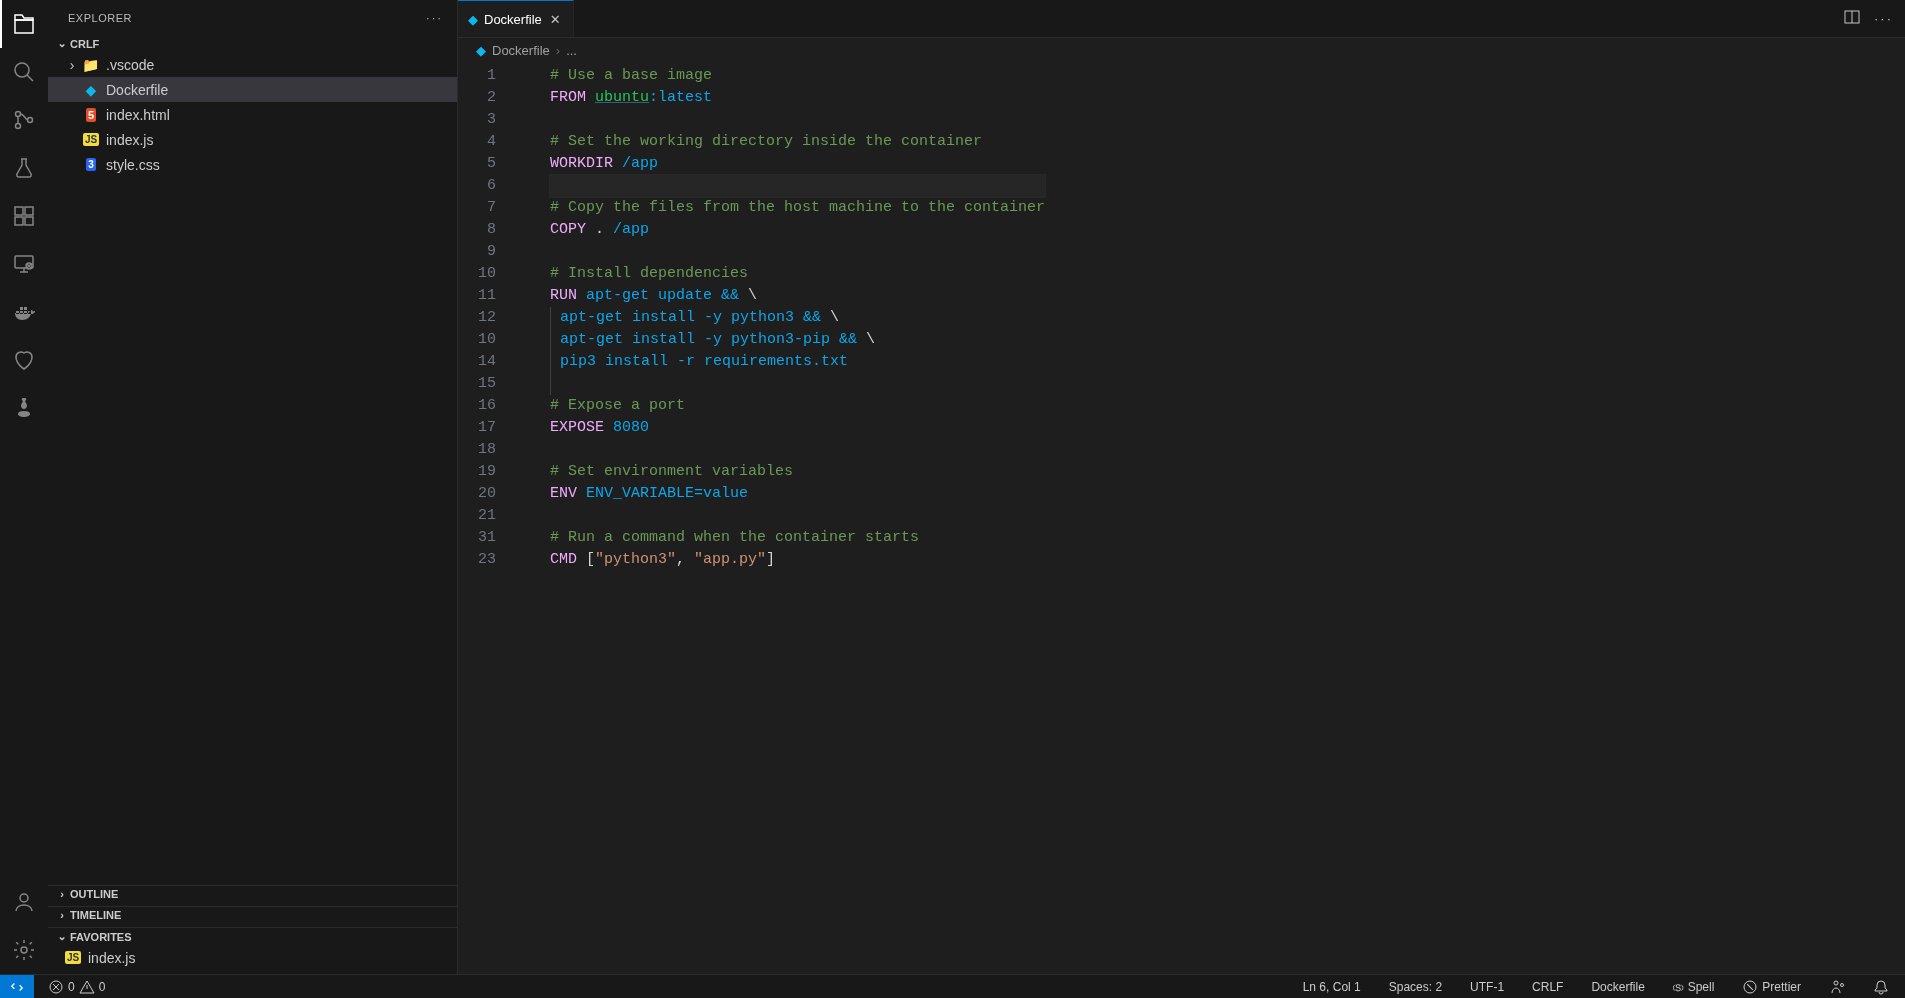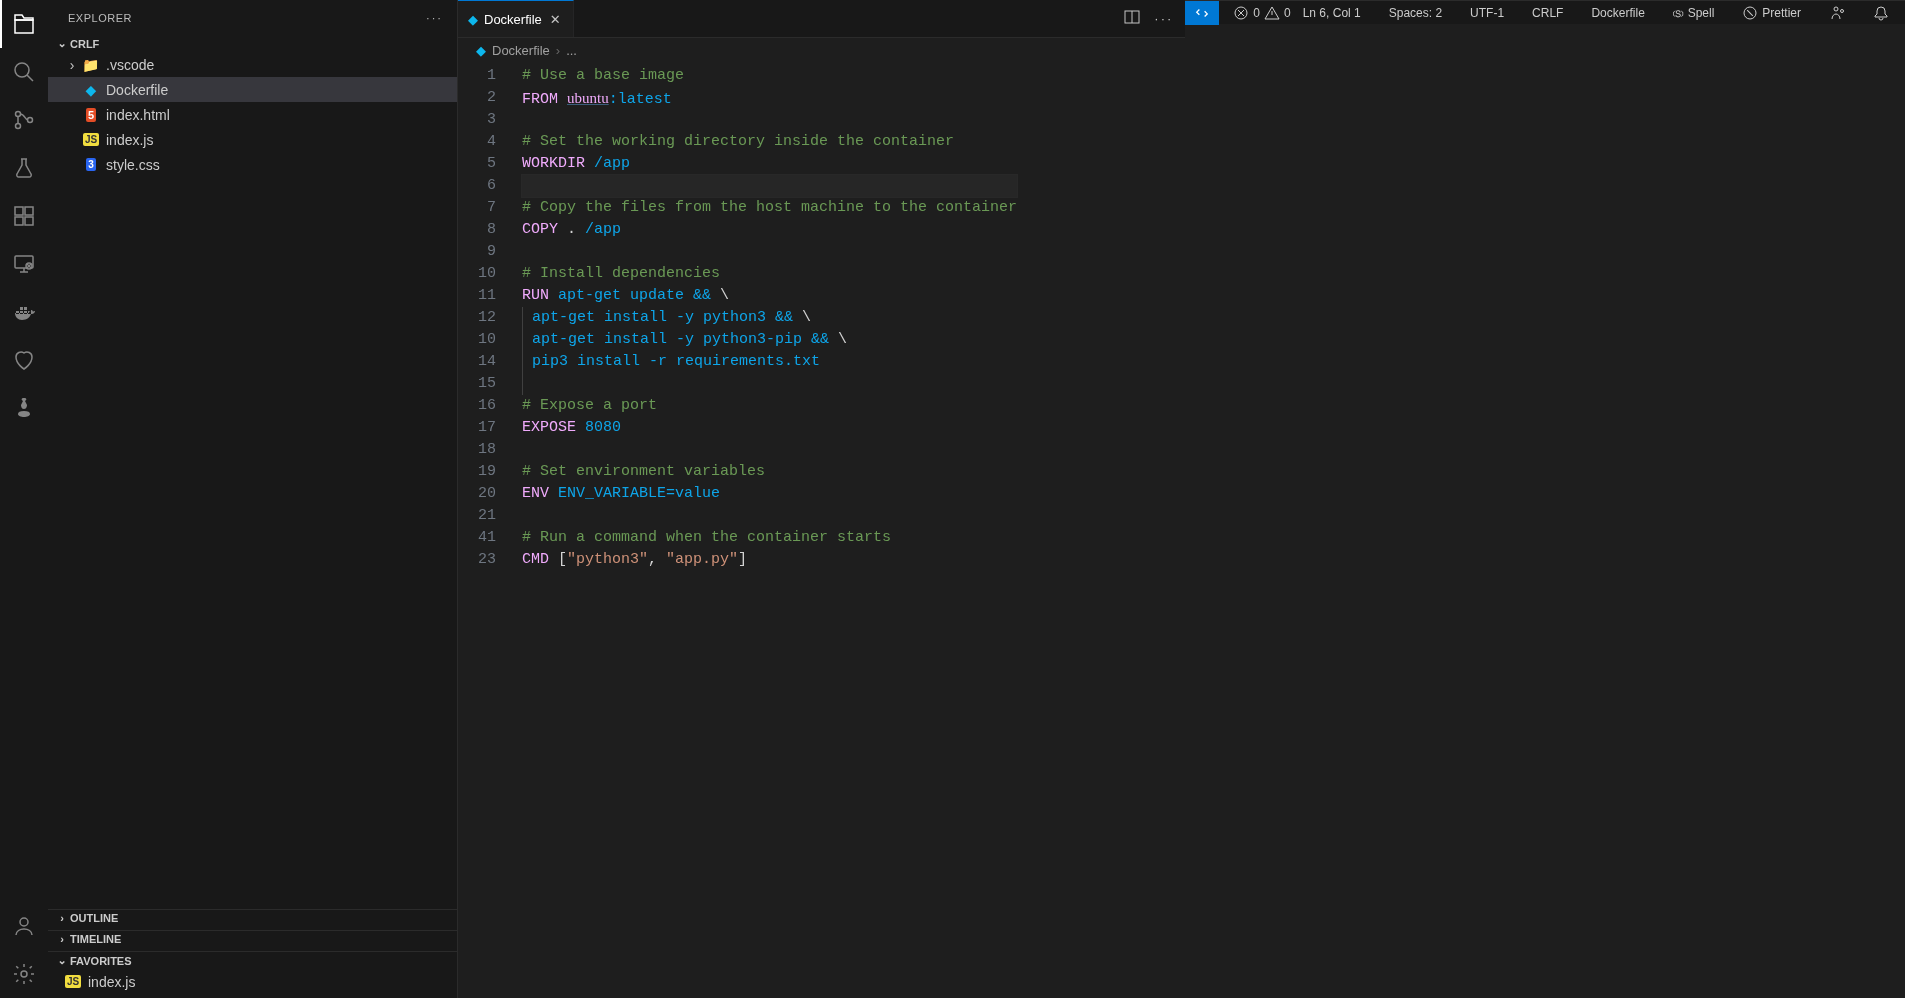--- a/index.html
+++ b/index.html
@@ -4,21 +4,21 @@
 <style>
 * { box-sizing: border-box; margin: 0; padding: 0; }
 body {
   font-family: -apple-system, BlinkMacSystemFont, "Segoe UI", sans-serif;
   background: #1e1e1e;
   color: #cccccc;
   height: 100vh;
   overflow: hidden;
   font-size: 13px;
 }
-.app { display: flex; height: 100vh; }
+.app { display: flex; height: 100vh; flex-direction: column; }
 .main-content { display: flex; flex: 1; overflow: hidden; }
 
 
 .activity-bar {
   width: 48px;
   background: #181818;
   display: flex;
   flex-direction: column;
   justify-content: space-between;
 }
@@ -82,29 +82,29 @@
 }
 .breadcrumb .sep { color:#666; }
 .editor-body { flex:1; display:flex; overflow:hidden; position:relative; }
 .gutter {
   width: 64px; text-align: right; padding-right: 26px; color:#6e7681;
   font-family: "Consolas","Courier New",monospace; font-size:15px; user-select:none;
   padding-top:3px; line-height:22px;
 }
 .code {
   font-family: "Consolas","Courier New",monospace; font-size:15px;
-  white-space: pre; line-height:22px; padding-top:3px;
+  white-space: pre; line-height:22px; padding-top:3px;margin-left:28px;
 }
 .code .line { height:22px; }
 .code .line.current { background: rgba(255,255,255,0.04); outline:1px solid #282828;}
 .c-comment { color:#6a9955; }
 .c-keyword { color:#f0abfc; }
 .c-string { color:#ce9178; }
 .c-var { color:#0ea5e9; }
-.c-special { color:#f0abfc; text-decoration: underline; text-decoration-color:#569cd680;font-family:Liberation Serif, serif;}
+.c-special { color:#22c55e; text-decoration: underline; text-decoration-color:#569cd680;}
 .c-op { color:#d4d4d4; }
 .indent-guide { border-left:1px solid #404040; display:inline-block; height:22px; vertical-align:top;}
 .minimap {
   position:absolute; top:3px; right:14px; width:90px; height:80px;
   background: linear-gradient(#1e1e1e,#1e1e1e);
   opacity:0.8; font-size:2px; color:#4a6; overflow:hidden;
 }
 
 
 .status-bar {
@@ -310,21 +310,21 @@
             <div>12</div>
             <div>10</div>
             <div>14</div>
             <div>15</div>
             <div>16</div>
             <div>17</div>
             <div>18</div>
             <div>19</div>
             <div>20</div>
             <div>21</div>
-            <div>41</div>
+            <div>31</div>
             <div>23</div>
           </div>
         <div class="code" id="code"><div class="line"><span class="c-comment"># Use a base image</span></div><div class="line"><span class="c-keyword">FROM</span><span class=""> </span><span class="c-special">ubuntu</span><span class="c-var">:latest</span></div><div class="line">&nbsp;</div><div class="line"><span class="c-comment"># Set the working directory inside the container</span></div><div class="line"><span class="c-keyword">WORKDIR</span><span class="c-var"> /app</span></div><div class="line current">&nbsp;</div><div class="line"><span class="c-comment"># Copy the files from the host machine to the container</span></div><div class="line"><span class="c-keyword">COPY</span><span class="c-op"> . </span><span class="c-var">/app</span></div><div class="line">&nbsp;</div><div class="line"><span class="c-comment"># Install dependencies</span></div><div class="line"><span class="c-keyword">RUN</span><span class="c-var"> apt-get update &amp;&amp; </span><span class="c-op">\</span></div><div class="line"><span class="indent-guide"></span> <span class="c-var">apt-get install -y python3 &amp;&amp; </span><span class="c-op">\</span></div><div class="line"><span class="indent-guide"></span> <span class="c-var">apt-get install -y python3-pip &amp;&amp; </span><span class="c-op">\</span></div><div class="line"><span class="indent-guide"></span> <span class="c-var">pip3 install -r requirements.txt</span></div><div class="line"><span class="indent-guide"></span> </div><div class="line"><span class="c-comment"># Expose a port</span></div><div class="line"><span class="c-keyword">EXPOSE</span><span class="c-var"> 8080</span></div><div class="line">&nbsp;</div><div class="line"><span class="c-comment"># Set environment variables</span></div><div class="line"><span class="c-keyword">ENV</span><span class="c-var"> ENV_VARIABLE=value</span></div><div class="line">&nbsp;</div><div class="line"><span class="c-comment"># Run a command when the container starts</span></div><div class="line"><span class="c-keyword">CMD</span><span class="c-op"> [</span><span class="c-string">"python3"</span><span class="c-op">, </span><span class="c-string">"app.py"</span><span class="c-op">]</span></div></div>
         <div class="minimap"></div>
       </div>
     </div>
   </div>
 
   <div class="status-bar">
     <div class="status-left">

